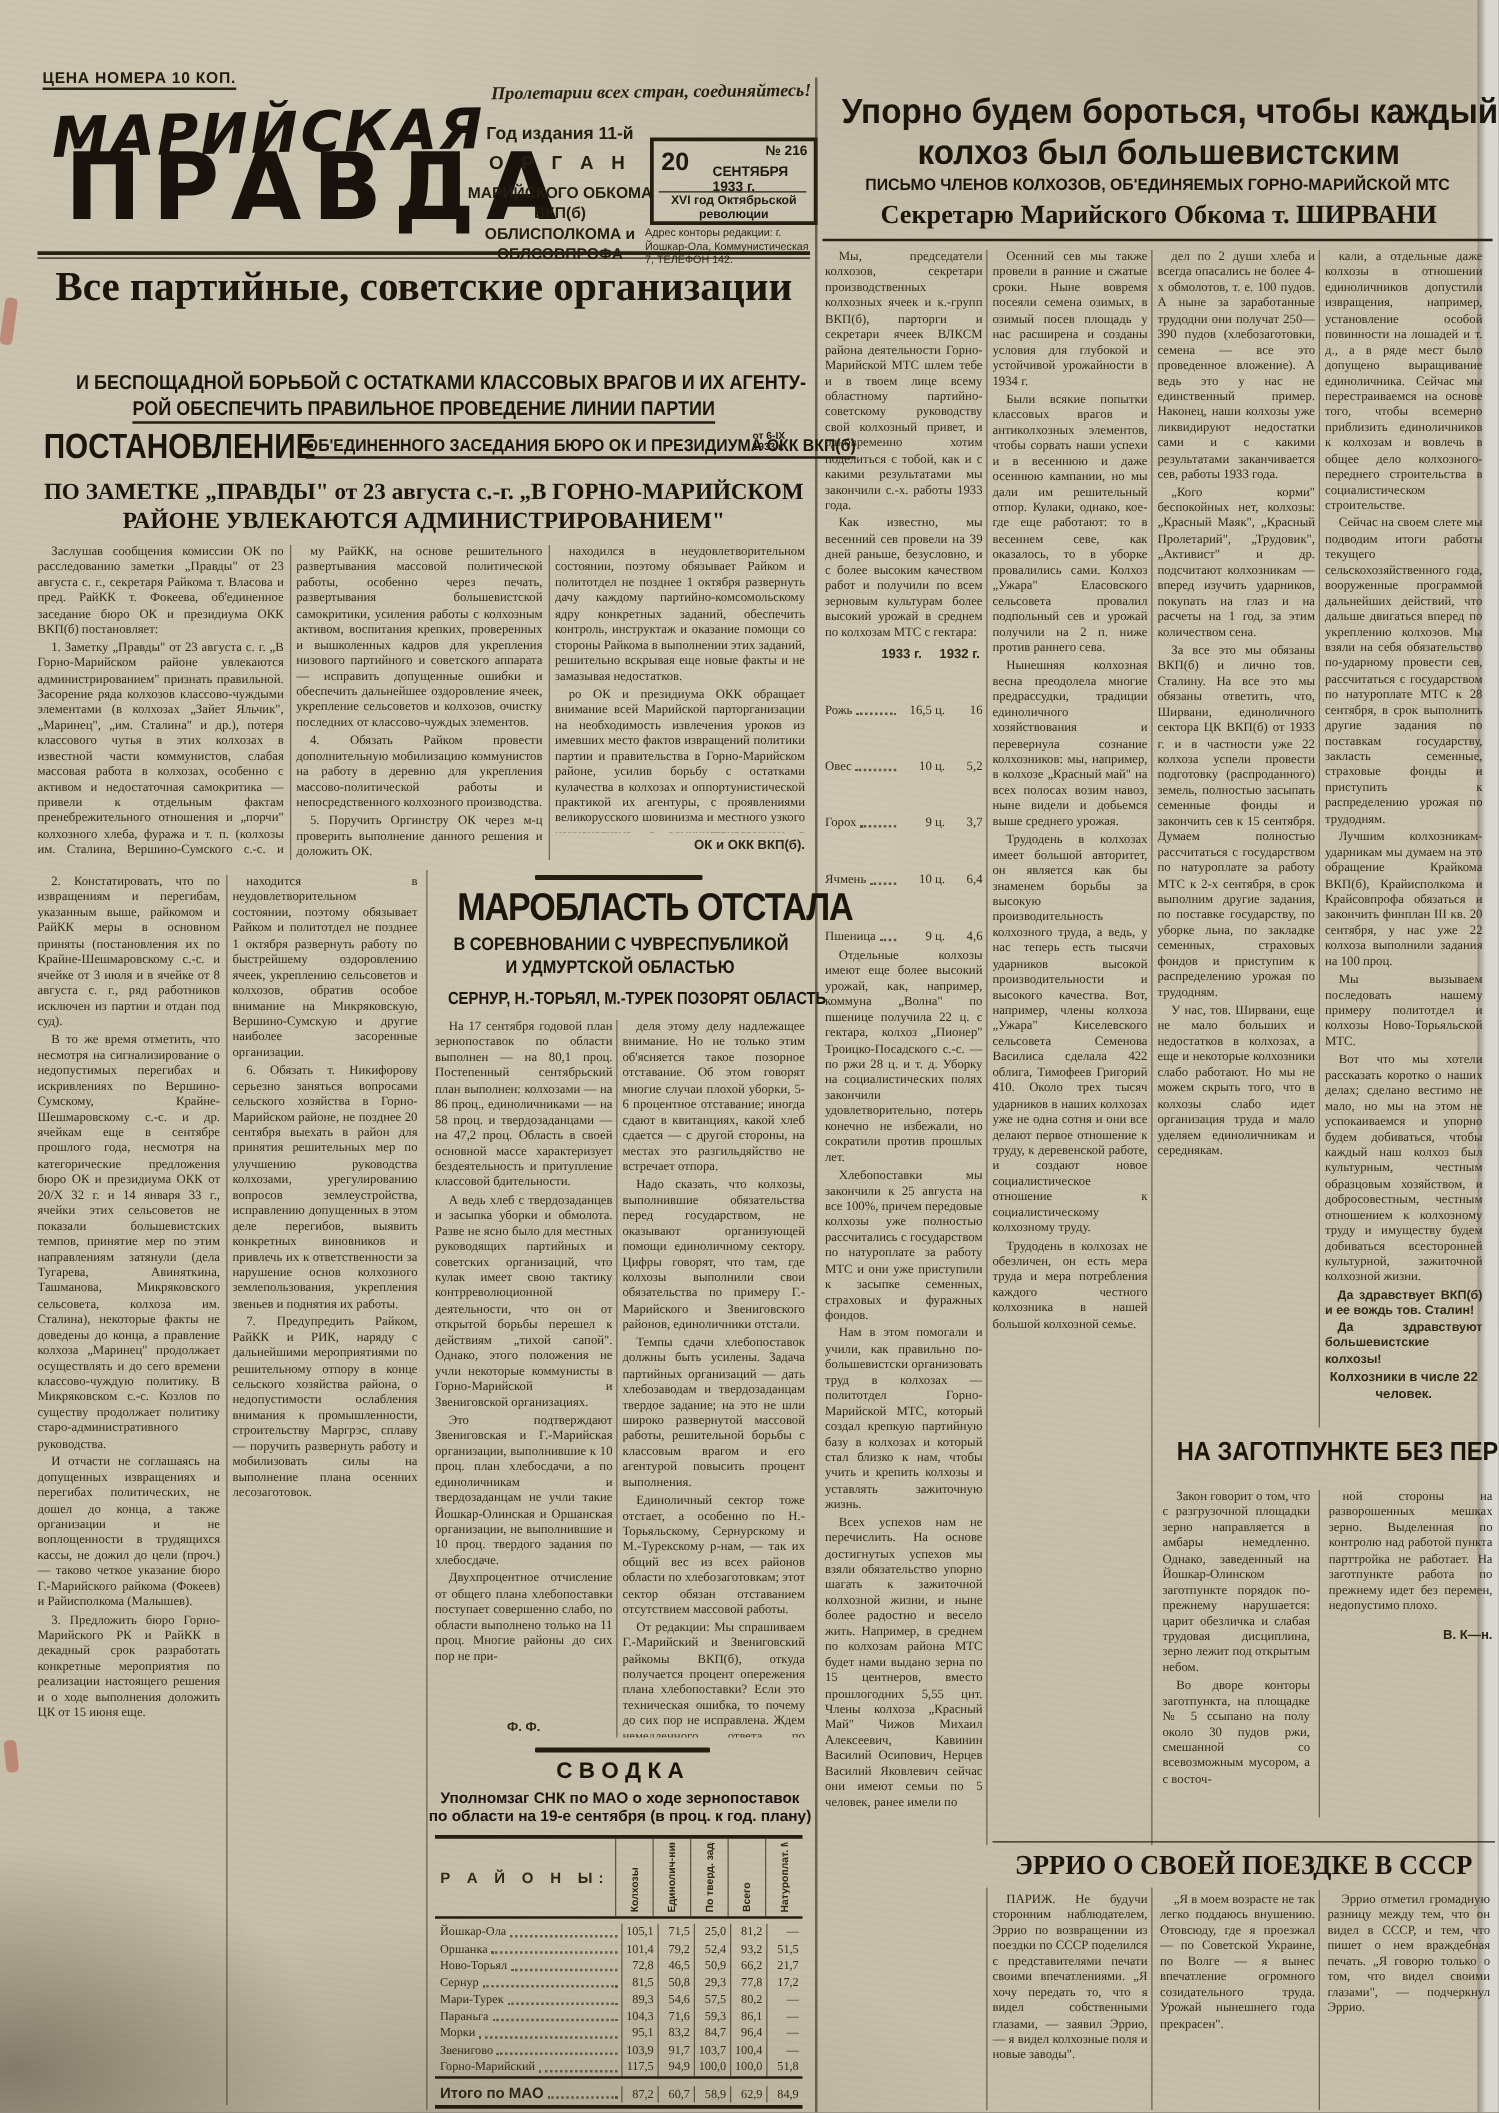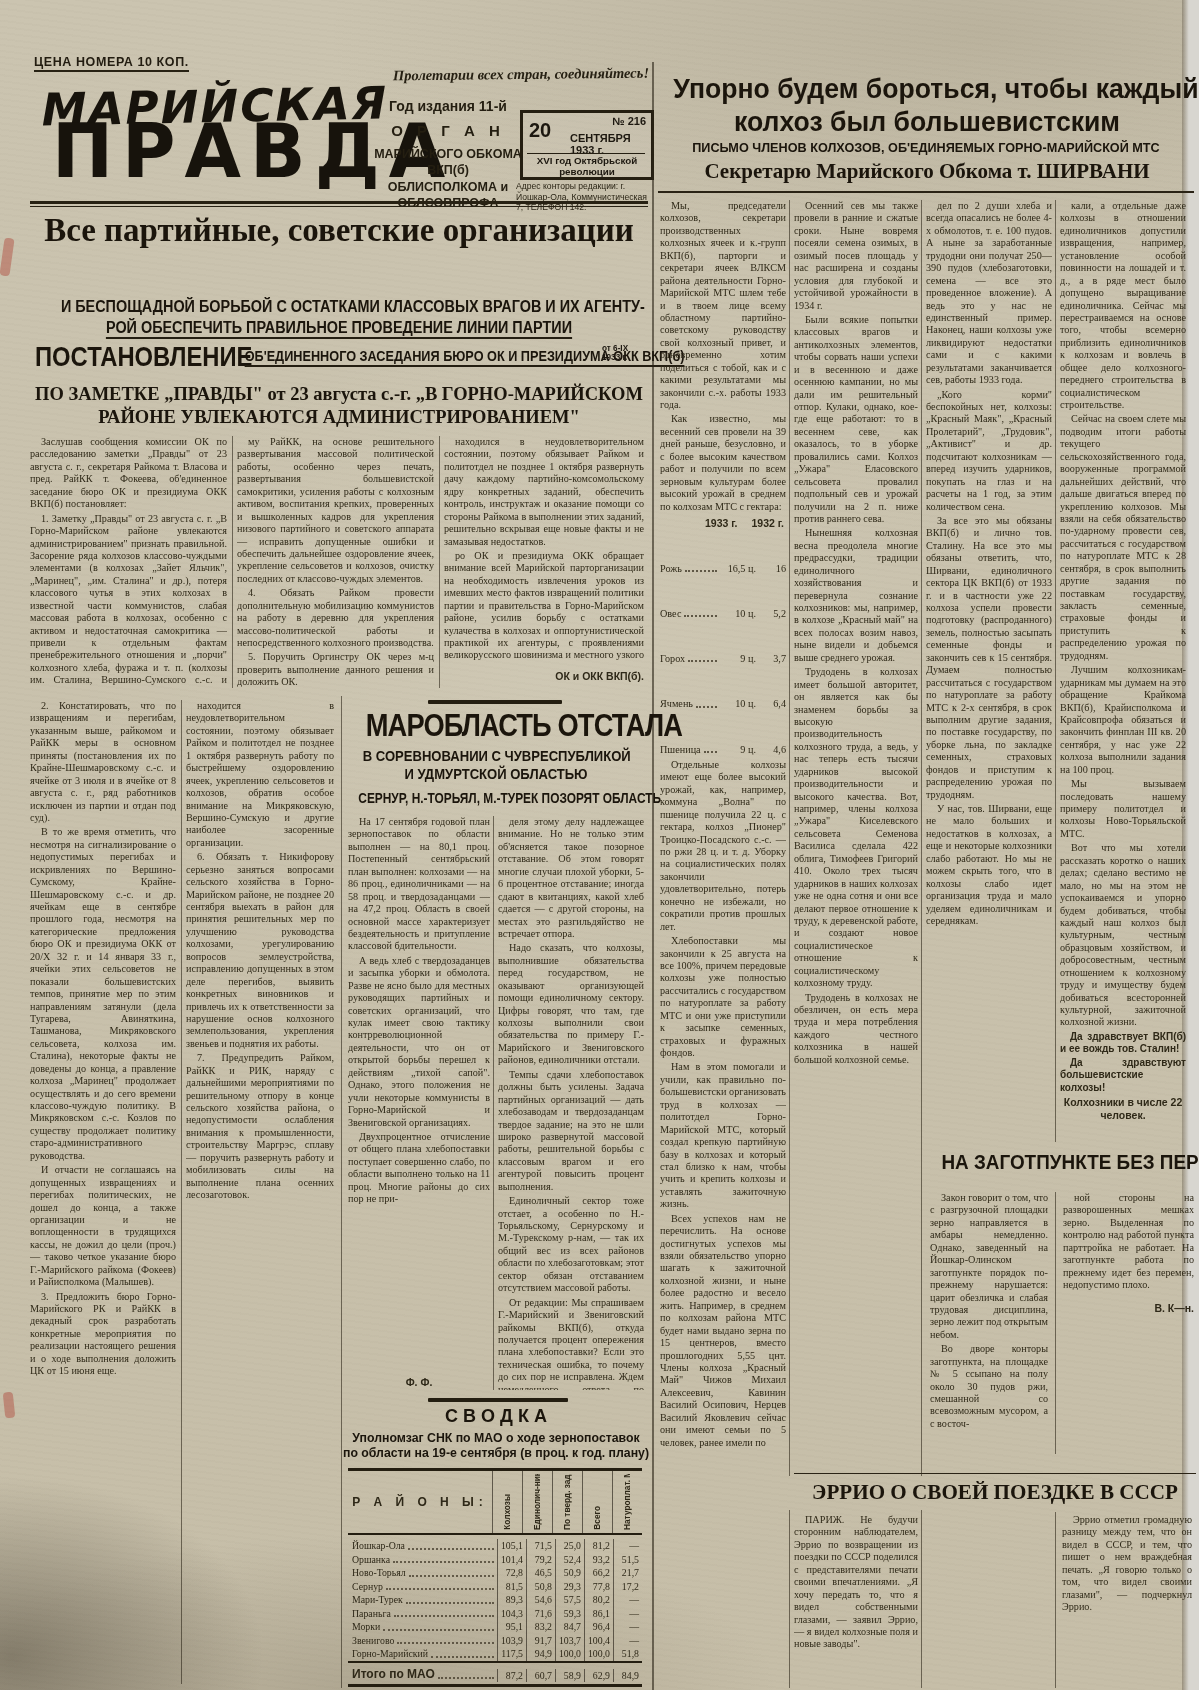--- a/index.html
+++ b/index.html
@@ -142,20 +142,21 @@
   <div class="vr" style="left:341px;top:696px;height:992px;"></div>
 
   <div class="mini-rule" style="left:428px;top:700px;width:134px;"></div>
   <div class="abs hl-sans" style="left:348px;top:708px;width:296px;font-size:31px;letter-spacing:-1px;transform:scaleX(.88);">МАРОБЛАСТЬ ОТСТАЛА</div>
   <div class="abs hl-sans squeeze" style="left:348px;top:748px;width:296px;font-size:14.5px;">В СОРЕВНОВАНИИ С ЧУВРЕСПУБЛИКОЙ</div>
   <div class="abs hl-sans squeeze" style="left:348px;top:766px;width:296px;font-size:14.5px;">И УДМУРТСКОЙ ОБЛАСТЬЮ</div>
   <div class="abs hl-sans squeeze85" style="left:334px;top:790px;width:324px;font-size:14px;">СЕРНУР, Н.-ТОРЬЯЛ, М.-ТУРЕК ПОЗОРЯТ ОБЛАСТЬ</div>
   <div class="col" style="left:348px;top:816px;width:142px;height:556px;">
       <p>На 17 сентября годовой план зернопоставок по области выполнен — на 80,1 проц. Постепенный сентябрьский план выполнен: колхозами — на 86 проц., единоличниками — на 58 проц. и твердозаданцами — на 47,2 проц. Область в своей основной массе характеризует бездеятельность и притупление классовой бдительности.</p>
       <p>А ведь хлеб с твердозаданцев и засыпка уборки и обмолота. Разве не ясно было для местных руководящих партийных и советских организаций, что кулак имеет свою тактику контрреволюционной деятельности, что он от открытой борьбы перешел к действиям „тихой сапой". Однако, этого положения не учли некоторые коммунисты в Горно-Марийской и Звениговской организациях.</p>
+      <p>Это подтверждают Звениговская и Г.-Марийская организации, выполнившие к 10 проц. план хлебосдачи, а по единоличникам и твердозаданцам не учли такие Йошкар-Олинская и Оршанская организации, не выполнившие и 10 проц. твердого задания по хлебосдаче.</p>
       <p>Двухпроцентное отчисление от общего плана хлебопоставки поступает совершенно слабо, по области выполнено только на 11 проц. Многие районы до сих пор не при-</p>
     </div>
   <div class="abs sig" style="left:348px;top:1374px;width:142px;text-align:center;">Ф. Ф.</div>
   <div class="col" style="left:498px;top:816px;width:146px;height:574px;">
       <p>деля этому делу надлежащее внимание. Но не только этим об'ясняется такое позорное отставание. Об этом говорят многие случаи плохой уборки, 5-6 процентное отставание; иногда сдают в квитанциях, какой хлеб сдается — с другой стороны, на местах это разгильдяйство не встречает отпора.</p>
       <p>Надо сказать, что колхозы, выполнившие обязательства перед государством, не оказывают организующей помощи единоличному сектору. Цифры говорят, что там, где колхозы выполнили свои обязательства по примеру Г.-Марийского и Звениговского районов, единоличники отстали.</p>
       <p>Темпы сдачи хлебопоставок должны быть усилены. Задача партийных организаций — дать хлебозаводам и твердозаданцам твердое задание; на это не шли широко развернутой массовой работы, решительной борьбы с классовым врагом и его агентурой повысить процент выполнения.</p>
       <p>Единоличный сектор тоже отстает, а особенно по Н.-Торьяльскому, Сернурскому и М.-Турекскому р-нам, — так их общий вес из всех районов области по хлебозаготовкам; этот сектор обязан отставанием отсутствием массовой работы.</p>
       <p>От редакции: Мы спрашиваем Г.-Марийский и Звениговский райкомы ВКП(б), откуда получается процент опережения плана хлебопоставки? Если это техническая ошибка, то почему до сих пор не исправлена. Ждем немедленного ответа по существу.</p>
     </div>
@@ -363,17 +364,20 @@
   <div class="col" style="left:1063px;top:1192px;width:131px;height:240px;">
       <p>ной стороны на разворошенных мешках зерно. Выделенная по контролю над работой пункта парттройка не работает. На заготпункте работа по прежнему идет без перемен, недопустимо плохо.</p>
     </div>
   <div class="abs sig" style="left:1063px;top:1300px;width:131px;">В. К—н.</div>
 
   <div class="hrule" style="left:794px;top:1473px;width:402px;height:1px;"></div>
   <div class="abs banner" style="left:794px;top:1479px;width:402px;font-size:22px;font-family:'Liberation Serif',serif;transform:scaleX(.96);">ЭРРИО О СВОЕЙ ПОЕЗДКЕ В СССР</div>
   <div class="col" style="left:794px;top:1514px;width:124px;height:172px;">
       <p>ПАРИЖ. Не будучи сторонним наблюдателем, Эррио по возвращении из поездки по СССР поделился с представителями печати своими впечатлениями. „Я хочу передать то, что я видел собственными глазами, — заявил Эррио, — я видел колхозные поля и новые заводы".</p>
     </div>
+  <div class="col" style="left:928px;top:1514px;width:124px;height:172px;">
+      <p>„Я в моем возрасте не так легко поддаюсь внушению. Отовсюду, где я проезжал — по Советской Украине, по Волге — я вынес впечатление огромного созидательного труда. Урожай нынешнего года прекрасен".</p>
+    </div>
   <div class="col" style="left:1062px;top:1514px;width:130px;height:172px;">
       <p>Эррио отметил громадную разницу между тем, что он видел в СССР, и тем, что пишет о нем враждебная печать. „Я говорю только о том, что видел своими глазами", — подчеркнул Эррио.</p>
     </div>
 
 </div>
 
 </body></html>

